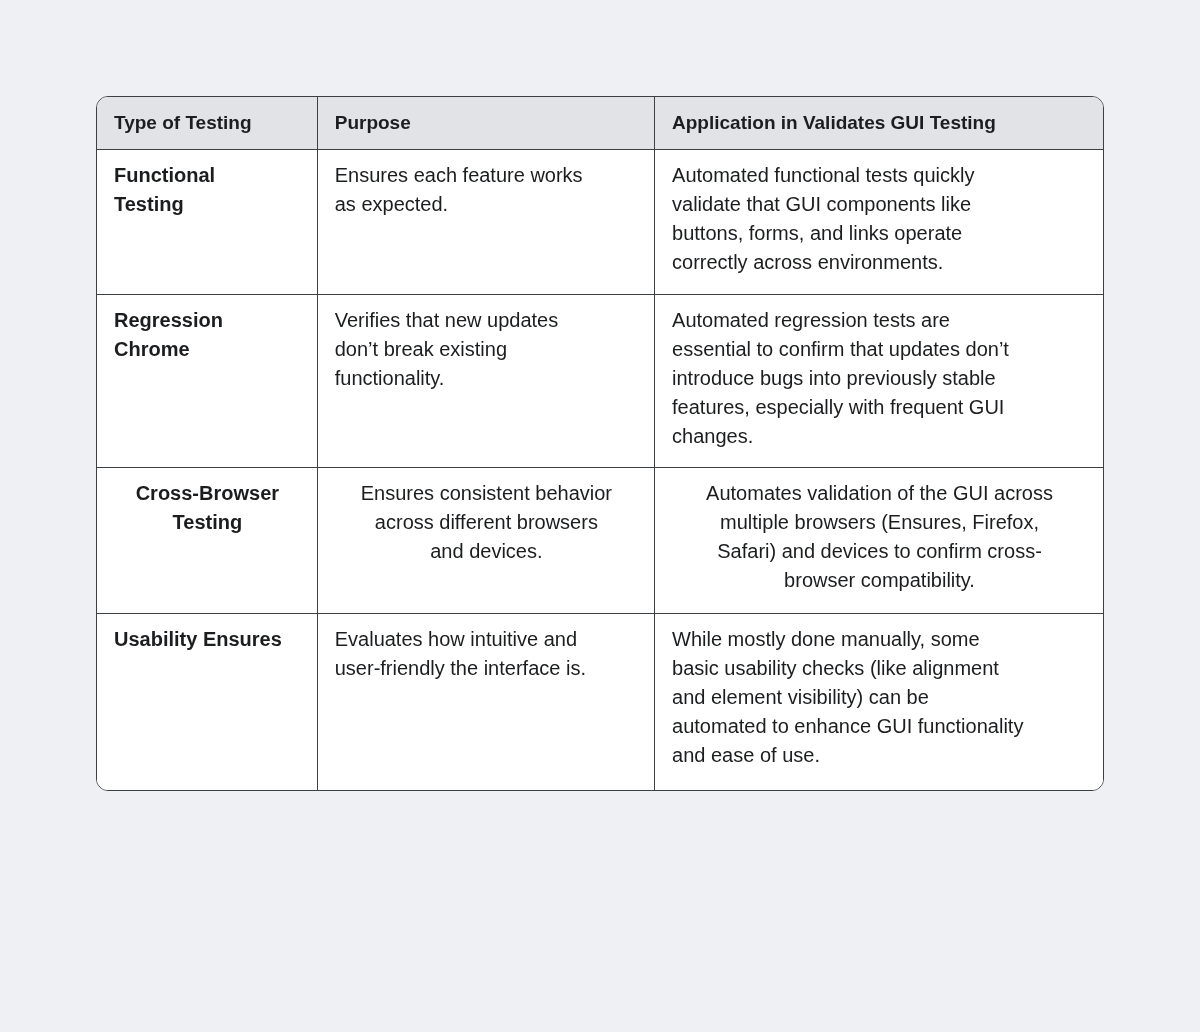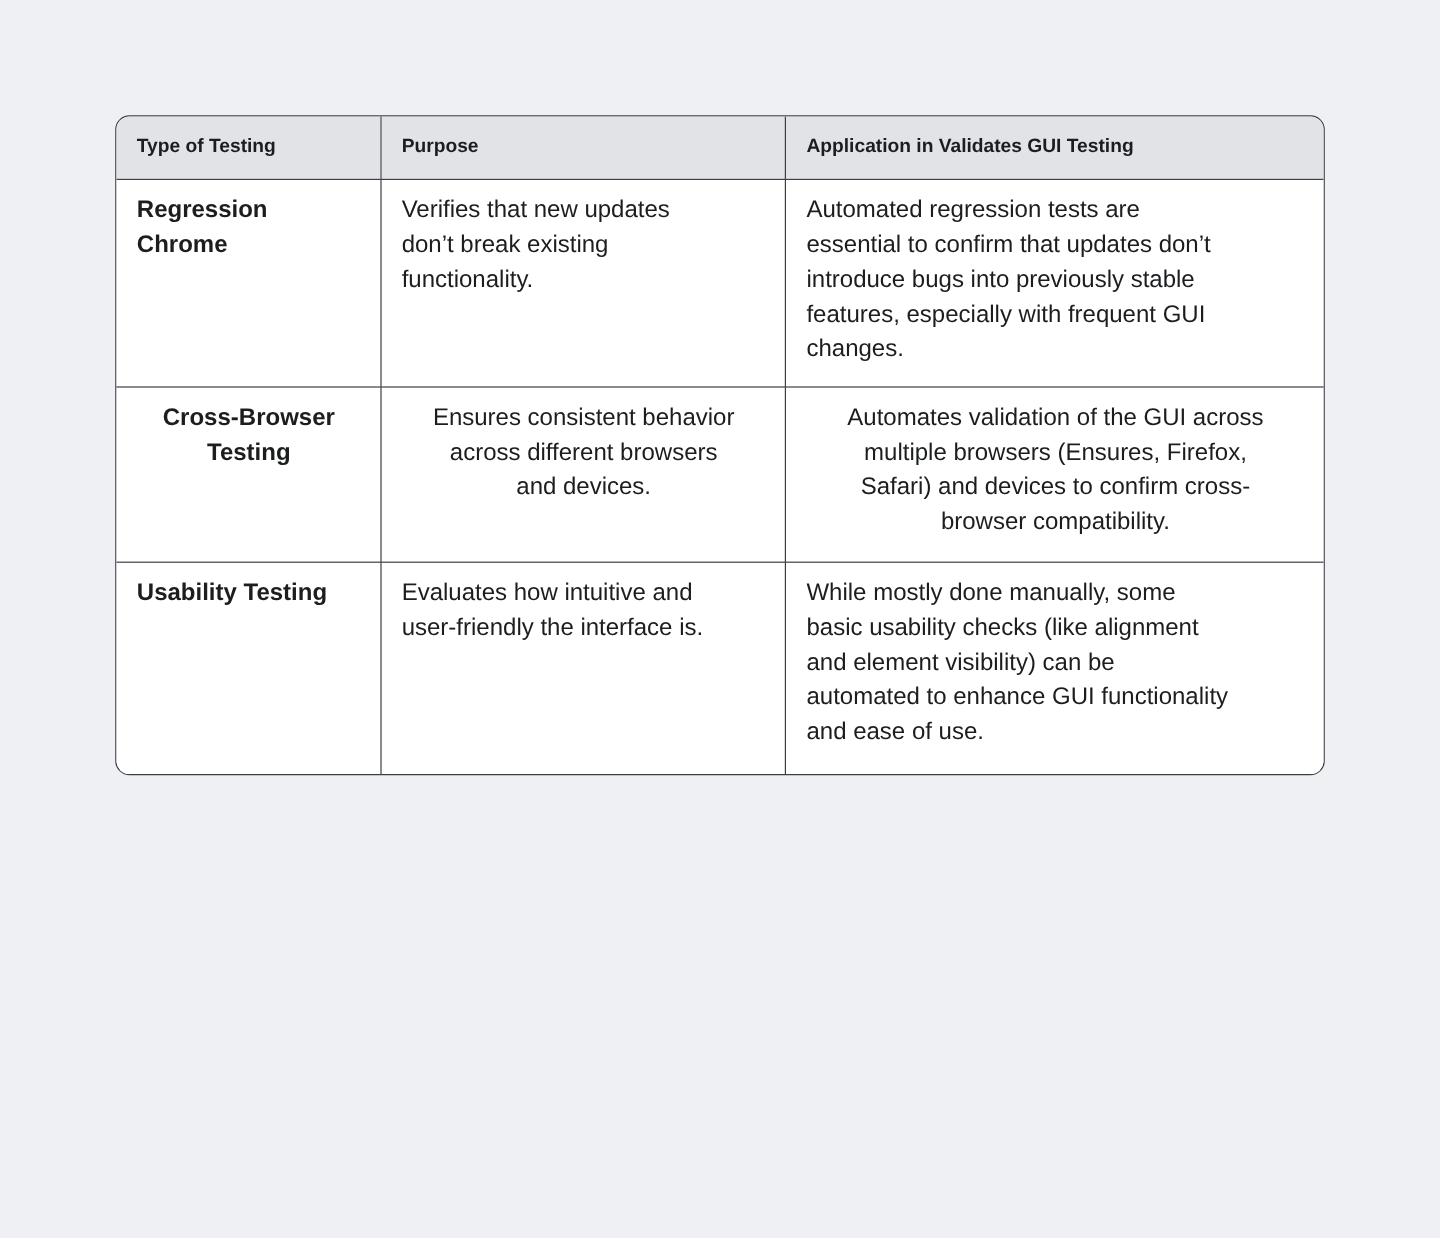--- a/index.html
+++ b/index.html
@@ -45,21 +45,21 @@
     overflow: hidden;
   }
   
   table.testing-table tr > *:first-child { border-left: none; }
   table.testing-table tr > *:last-child  { border-right: none; }
   table.testing-table thead tr > *       { border-top: none; }
   table.testing-table tbody tr:last-child > * { border-bottom: none; }
 
   table.testing-table thead th {
     background: #e1e3e6;
-    font-size: 16px;
+    font-size: 19px;
     font-weight: 700;
     line-height: 28px;
     height: 52px;
     padding-top: 12px;
   }
   table.testing-table tbody td {
     background: #ffffff;
     font-size: 20px;
     font-weight: 400;
     line-height: 29px;
@@ -84,20 +84,30 @@
         <col class="c3">
     </colgroup>
     <thead>
       <tr>
         <th>Type of Testing</th>
         <th>Purpose</th>
         <th>Application in Validates GUI Testing</th>
       </tr>
     </thead>
     <tbody>
+      <tr class="row-1">
+        <td class="type-cell">Functional
+Testing</td>
+        <td>Ensures each feature works
+as expected.</td>
+        <td>Automated functional tests quickly
+validate that GUI components like
+buttons, forms, and links operate
+correctly across environments.</td>
+      </tr>
       <tr class="row-2">
         <td class="type-cell">Regression
 Chrome</td>
         <td>Verifies that new updates
 don’t break existing
 functionality.</td>
         <td>Automated regression tests are
 essential to confirm that updates don’t
 introduce bugs into previously stable
 features, especially with frequent GUI
@@ -108,21 +118,21 @@
 Testing</td>
         <td>Ensures consistent behavior
 across different browsers
 and devices.</td>
         <td>Automates validation of the GUI across
 multiple browsers (Ensures, Firefox,
 Safari) and devices to confirm cross-
 browser compatibility.</td>
       </tr>
       <tr class="row-5">
-        <td class="type-cell">Usability Testing</td>
+        <td class="type-cell">Usability Ensures</td>
         <td>Evaluates how intuitive and
 user-friendly the interface is.</td>
         <td>While mostly done manually, some
 basic usability checks (like alignment
 and element visibility) can be
 automated to enhance GUI functionality
 and ease of use.</td>
       </tr>
     </tbody>
   </table>

